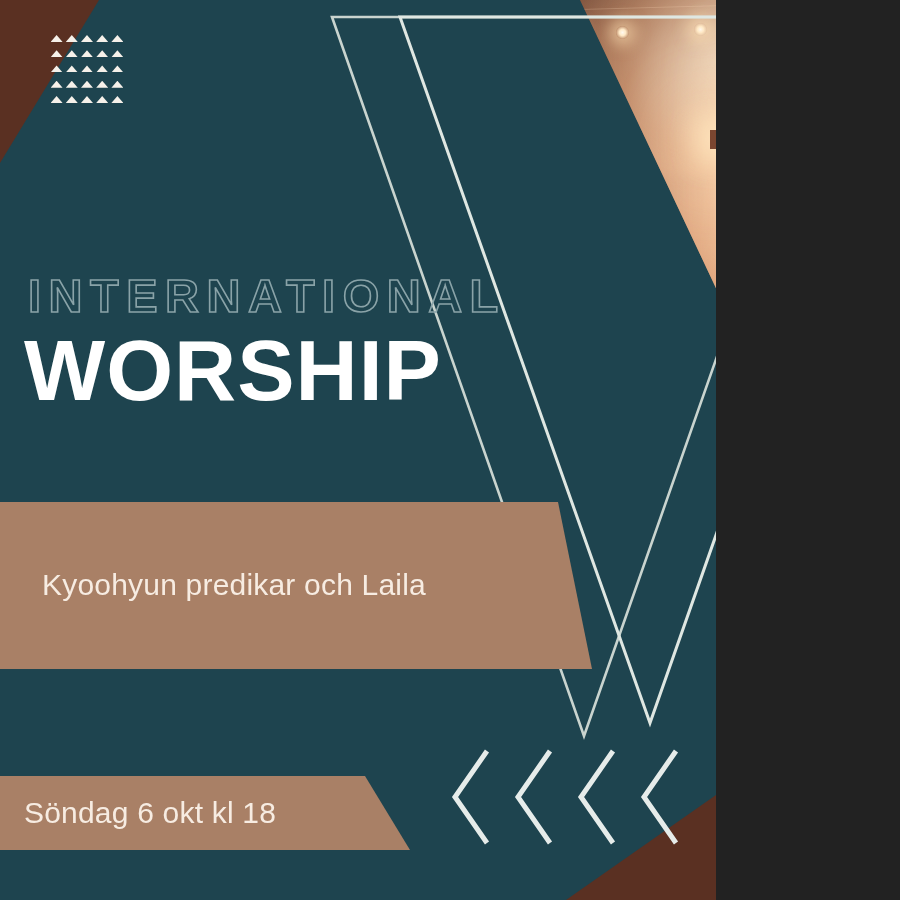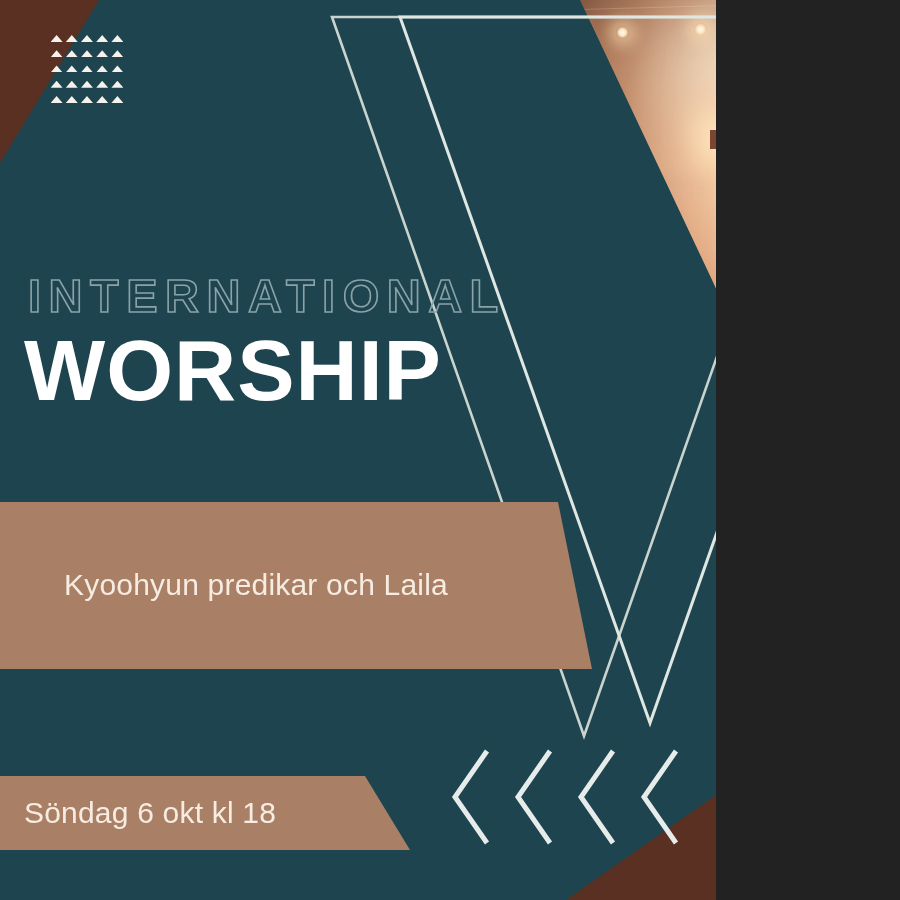--- a/index.html
+++ b/index.html
@@ -105,21 +105,21 @@
   }
 
   
   #banner-desc{
     position:absolute;left:0;top:502px;width:600px;height:167px;
     background:#a98066;
     clip-path:polygon(0 0, 558px 0, 592px 167px, 0 167px);
     display:flex;align-items:center;
   }
   #banner-desc .txt{
-    margin-left:64px;margin-right:60px;
+    margin-left:42px;margin-right:60px;
     color:#f7ece2;font-size:30px;line-height:1.35;font-weight:400;
     letter-spacing:.2px;
     text-align:right;
   }
   #banner-date{
     position:absolute;left:0;top:776px;width:440px;height:74px;
     background:#a98066;
     clip-path:polygon(0 0, 365px 0, 410px 74px, 0 74px);
     display:flex;align-items:center;
   }

